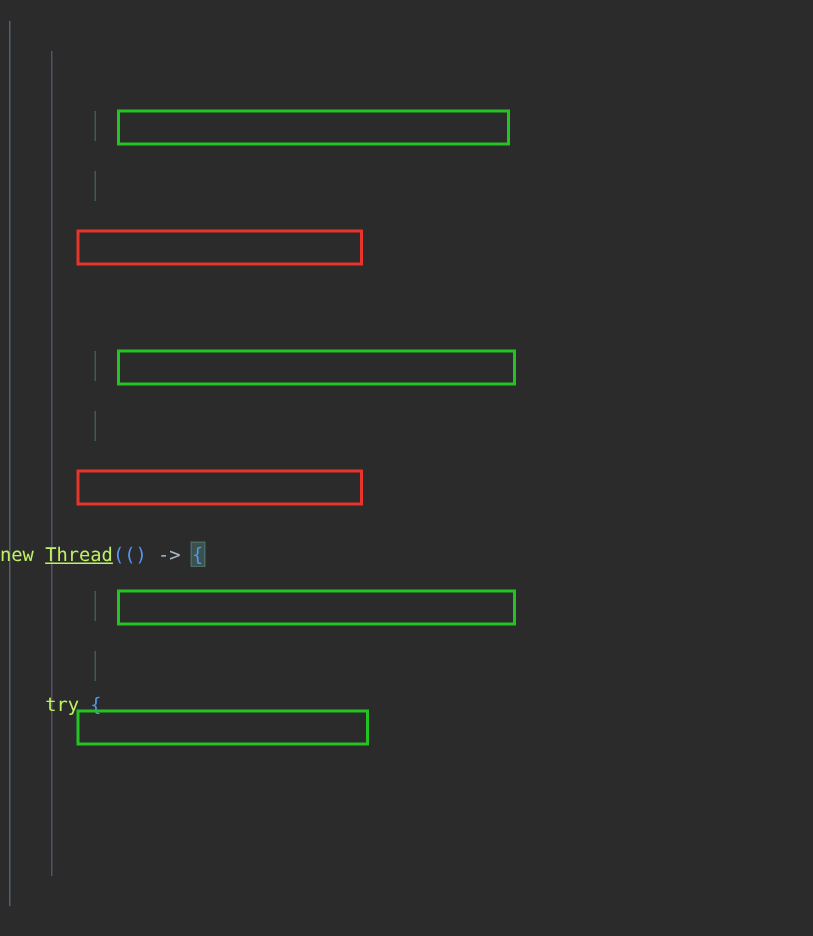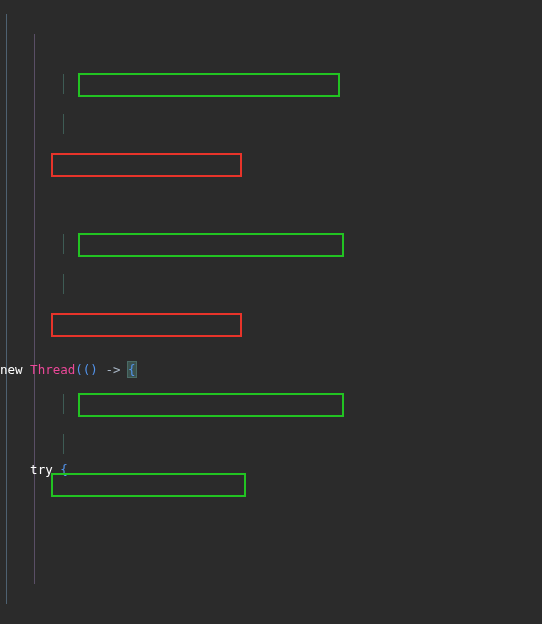--- a/index.html
+++ b/index.html
@@ -35,26 +35,26 @@
   .code-line {
     position: relative;
     height: 20px;
     line-height: 20px;
     padding-left: 0px;
     color: #a9b7c6;
     white-space: pre;
   }
 
   
-  .kw      { color: #ffffff; }
+  .kw      { color: #bef264; }
   .paren   { color: #5394ec; }            
   .brace   { color: #5394ec; }
   .op      { color: #a9b7c6; }
   .arrow   { color: #a9b7c6; }
-  .typeref { color: #ec4899; }
+  .typeref { color: #bef264; text-decoration: underline; }
 
   
   .brace-hl {
     background: #3b514d;
     color: #5394ec;
     outline: 1px solid #4a6b66;
   }
 
   
   .annot {

